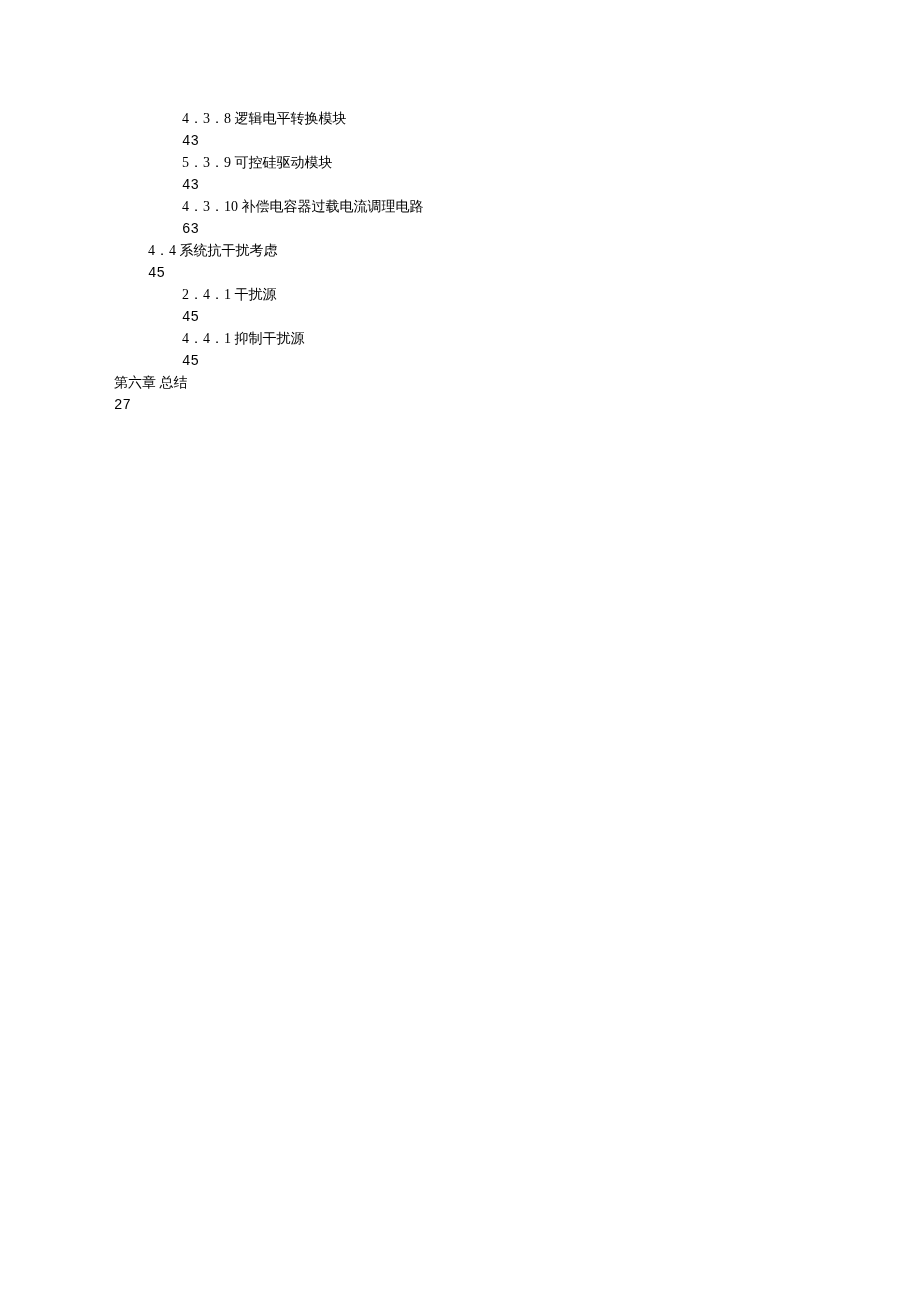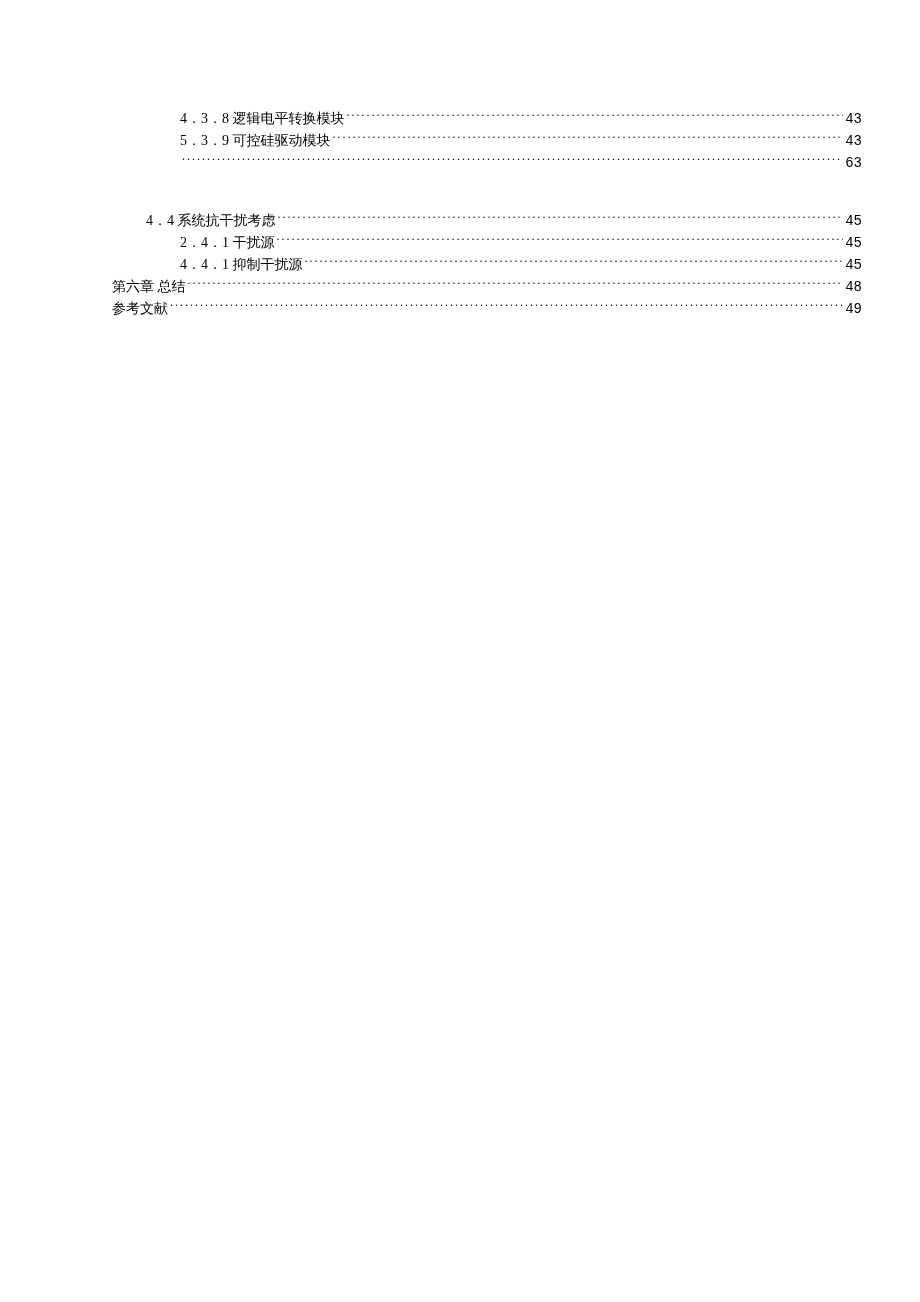--- a/index.html
+++ b/index.html
@@ -18,20 +18,21 @@
     }
     .toc-container {
       width: 100%;
     }
     .toc-entry {
       display: flex;
       align-items: baseline;
       white-space: nowrap;
       line-height: 22px;
       margin-bottom: 0px;
+      flex-direction: column;
     }
     .toc-label {
       flex-shrink: 0;
     }
     .toc-dots {
       flex: 1;
       overflow: hidden;
       position: relative;
       height: 1em;
       margin: 0 2px;
@@ -43,38 +44,39 @@
       bottom: 0;
       letter-spacing: 2px;
       font-size: 12px;
       color: #000000;
     }
     .toc-page {
       flex-shrink: 0;
       font-family: Liberation Mono, monospace;
     }
     .indent-0 { padding-left: 0px; }
-    .indent-1 { padding-left: 34px; margin-top: 36px; }
+    .indent-1 { padding-left: 34px; }
     .indent-2 { padding-left: 68px; }
   </style>
 </head>
 <body>
 
 <div class="toc-container">
   <div class="toc-entry indent-2">
     <span class="toc-label">4．3．8 逻辑电平转换模块</span>
     <span class="toc-dots"></span>
     <span class="toc-page">43</span>
   </div>
   <div class="toc-entry indent-2">
     <span class="toc-label">5．3．9 可控硅驱动模块</span>
     <span class="toc-dots"></span>
     <span class="toc-page">43</span>
   </div>
   <div class="toc-entry indent-2">
+    <span class="toc-label">4．3．10 补偿电容器过载电流调理电路</span>
     <span class="toc-dots"></span>
     <span class="toc-page">63</span>
   </div>
   <div class="toc-entry indent-1">
     <span class="toc-label">4．4 系统抗干扰考虑</span>
     <span class="toc-dots"></span>
     <span class="toc-page">45</span>
   </div>
   <div class="toc-entry indent-2">
     <span class="toc-label">2．4．1 干扰源</span>
@@ -82,20 +84,15 @@
     <span class="toc-page">45</span>
   </div>
   <div class="toc-entry indent-2">
     <span class="toc-label">4．4．1 抑制干扰源</span>
     <span class="toc-dots"></span>
     <span class="toc-page">45</span>
   </div>
   <div class="toc-entry indent-0">
     <span class="toc-label">第六章  总结</span>
     <span class="toc-dots"></span>
-    <span class="toc-page">48</span>
-  </div>
-  <div class="toc-entry indent-0">
-    <span class="toc-label">参考文献</span>
-    <span class="toc-dots"></span>
-    <span class="toc-page">49</span>
+    <span class="toc-page">27</span>
   </div>
 </div>
 
 </body></html>

